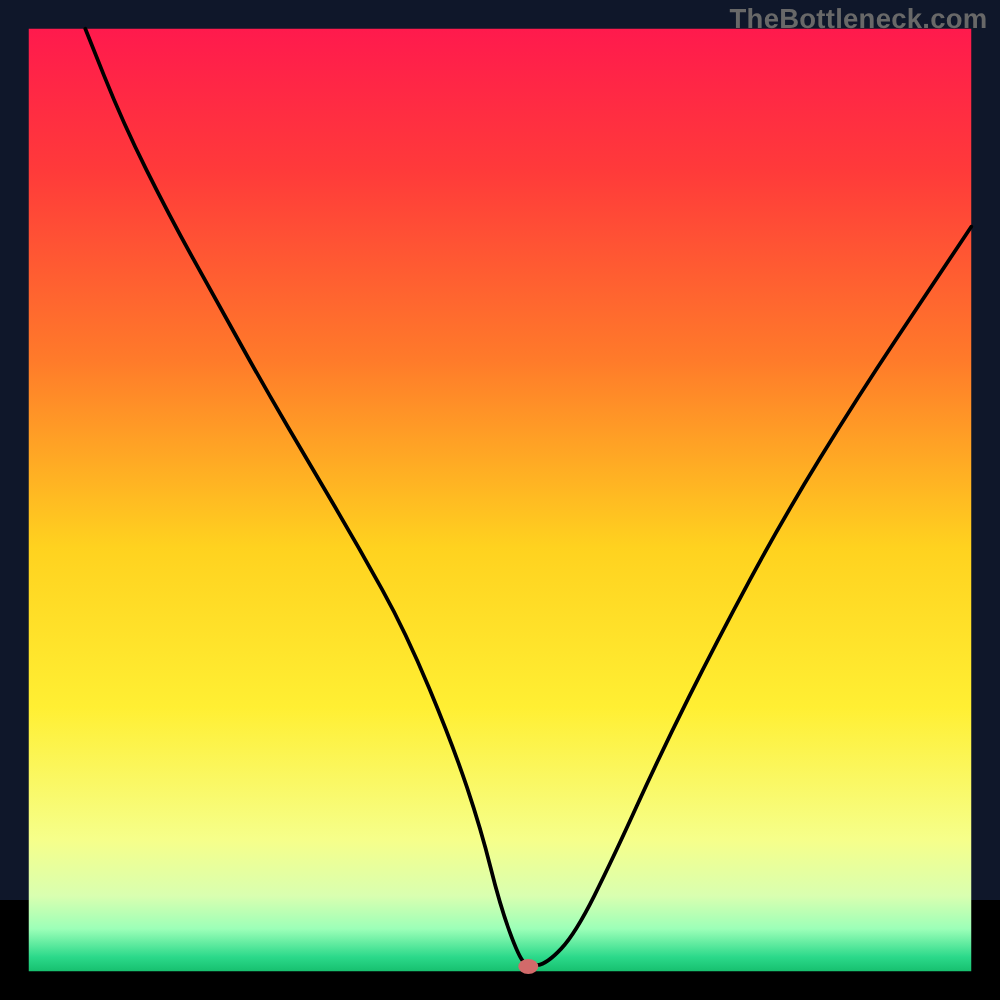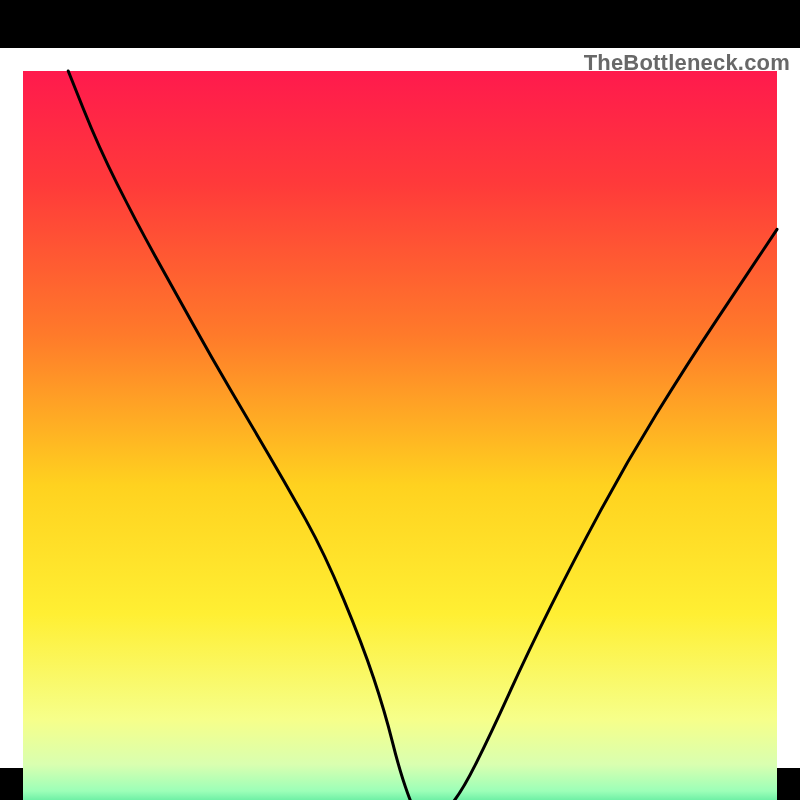--- a/index.html
+++ b/index.html
@@ -7,22 +7,21 @@
     padding: 0;
     width: 800px;
     height: 800px;
     background: #000;
     overflow: hidden;
   }
   .frame {
     position: relative;
     width: 800px;
     height: 720px;
-    background: #ffffff;
-    margin-top: 48px;
+    background: #0f172a;
   }
   .watermark {
     position: absolute;
     top: 2px;
     right: 10px;
     font-family: Arial, Helvetica, sans-serif;
     font-size: 22px;
     font-weight: 600;
     color: #686868;
     letter-spacing: 0.2px;

